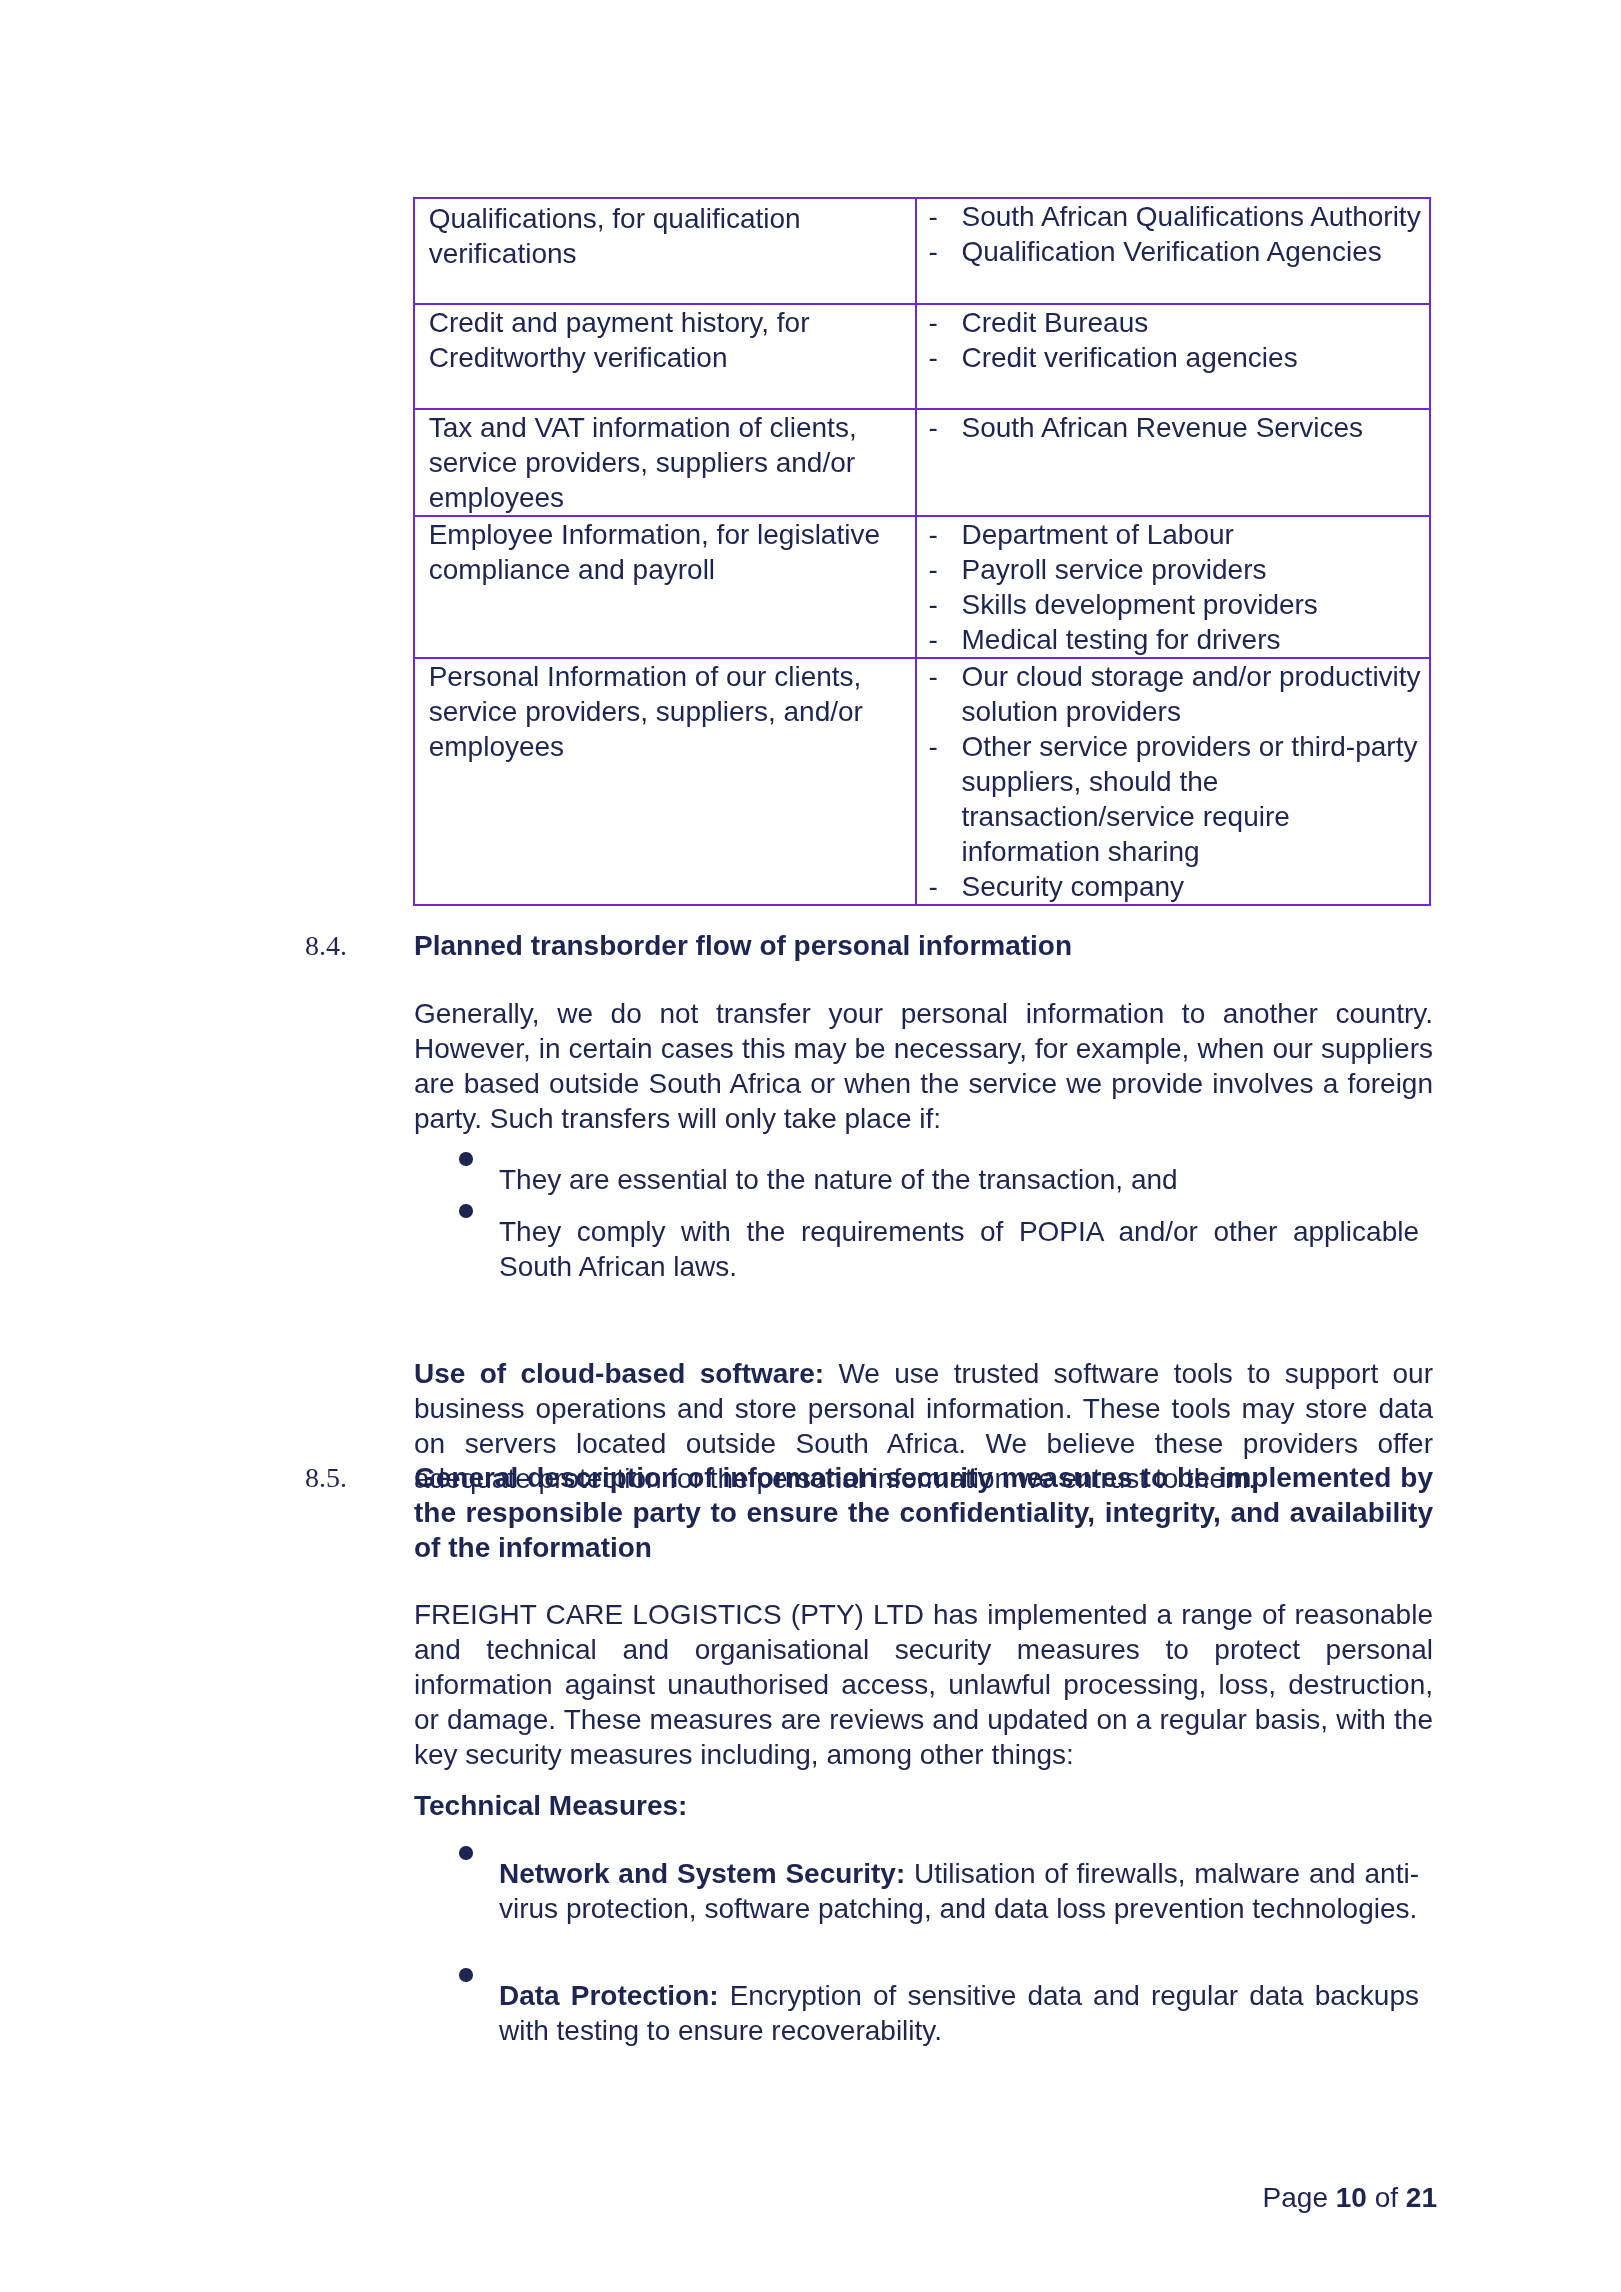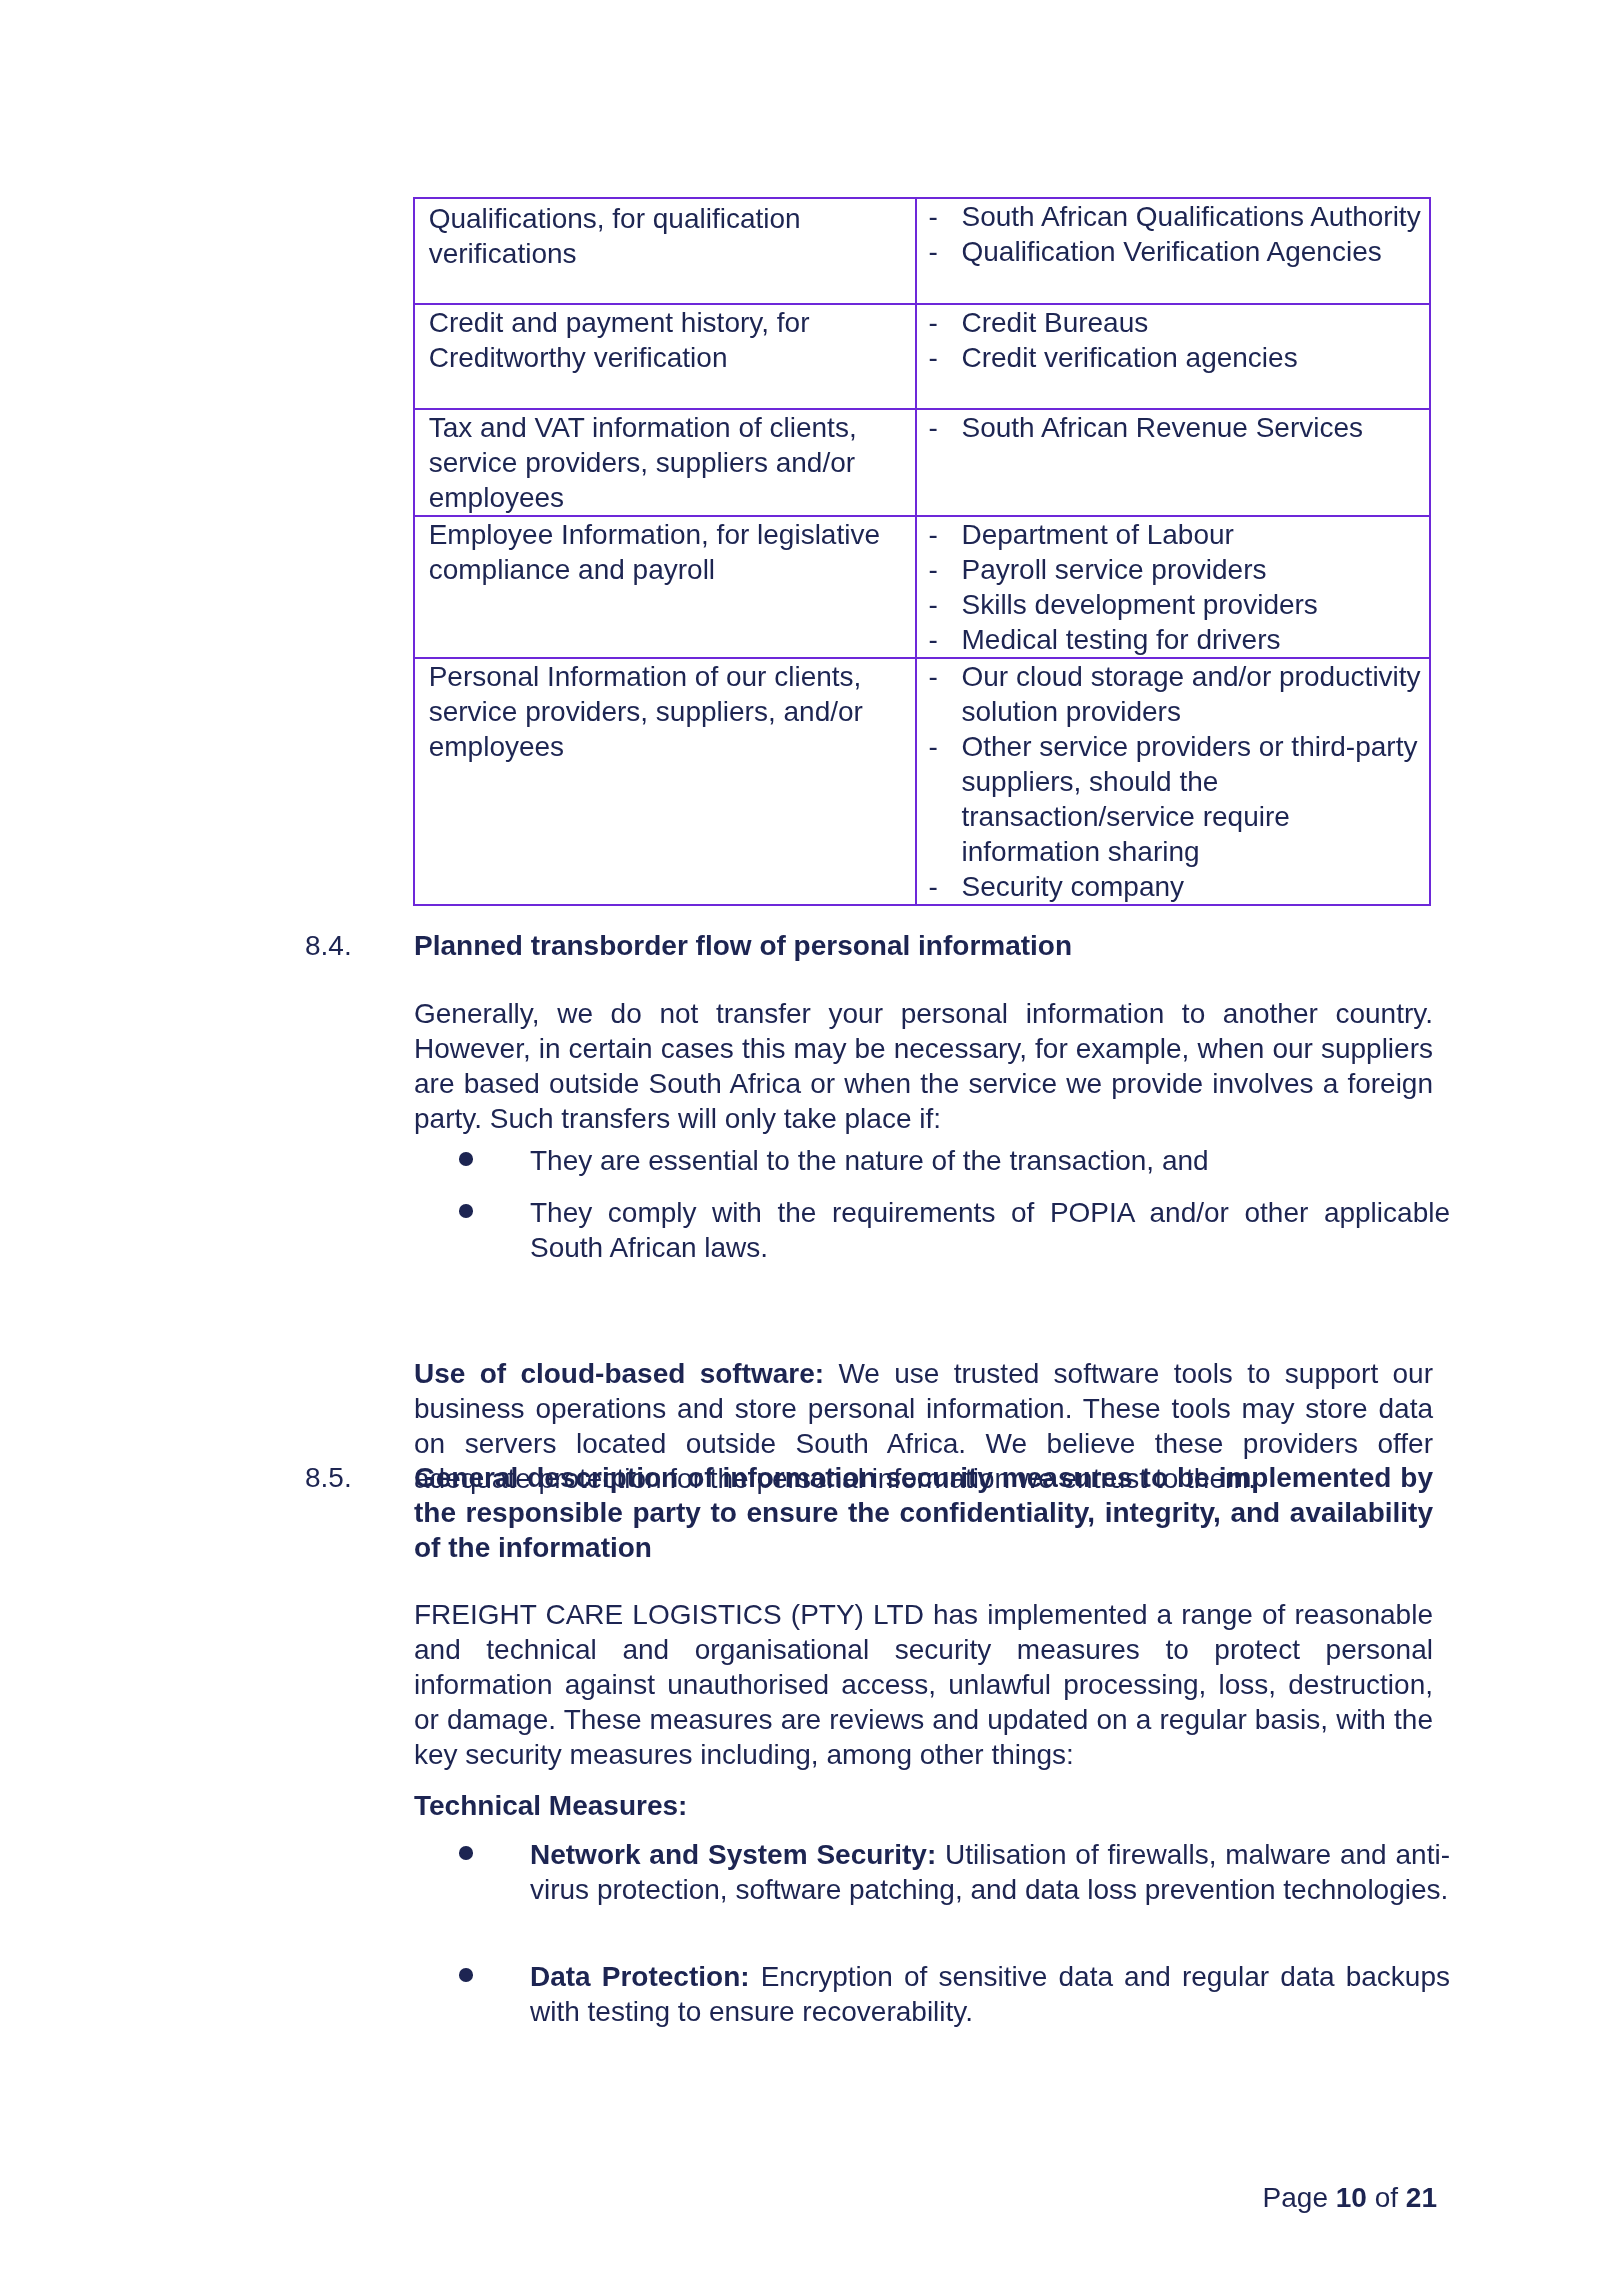--- a/index.html
+++ b/index.html
@@ -22,23 +22,23 @@
   .tbl td.c1 { width: 486px; }
   .tbl tr.r1 td { height: 102px; }
   .tbl tr.r2 td { height: 103px; }
   .tbl tr.r3 td { height: 103px; }
   .tbl tr.r4 td { height: 136px; }
   .tbl tr.r5 td { height: 242px; }
   .tbl td.c2 { padding-left: 11.8px; }
   .dl { list-style: none; margin: 0; padding: 0; }
   .dl li { position: relative; padding-left: 33px; }
   .dl li .dash { position: absolute; left: 0; top: 0; }
-  .num { position: absolute; left: 305px; }
+  .num { position: absolute; left: 305px; font-family: Liberation Serif, serif; }
   .block { position: absolute; left: 414px; width: 1019px; }
-  .bl { position: absolute; left: 530px; width: 920px; }
+  .bl { position: absolute; left: 499px; width: 920px; margin-top: 19px; }
   .dot { position: absolute; left: 459px; width: 13.7px; height: 13.7px; border-radius: 50%; background: #1d2552; }
   .pg { position: absolute; right: 184px; top: 2185px; font-size: 28px; line-height: 25.5px; }
 </style>
 </head>
 <body>
 
 <table class="tbl">
   <tbody>
       <tr class="r1">
     <td class="c1" style="padding-top:2px">Qualifications, for qualification verifications</td>

